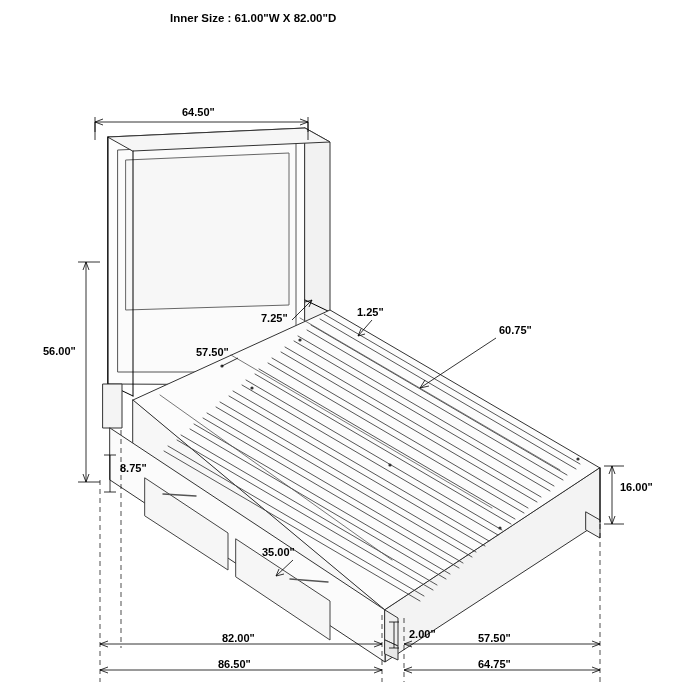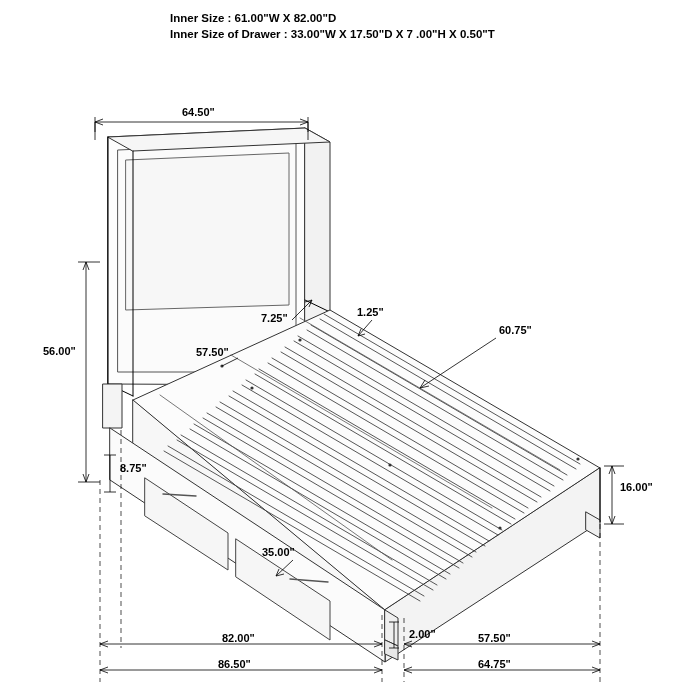--- a/index.html
+++ b/index.html
@@ -42,21 +42,20 @@
     white-space: nowrap;
   }
 </style>
 </head>
 <body>
 
 <div id="page">
 
   <div class="hdr">
     <div>Inner Size : 61.00"W X 82.00"D</div>
-    <div>Inner Size of Drawer : 33.00"W X 17.50"D X 7 .00"H X 0.50"T</div>
   </div>
 
   <svg class="diagram" viewBox="0 0 700 700">
     <g stroke="#000" fill="none" stroke-width="1" stroke-linejoin="round" stroke-linecap="round">
 
       <polygon points="108,137 305,128 305,385 108,384" fill="#fdfdfd" stroke="#333"></polygon>
 
       <polygon points="118,150 296,142 296,372 118,372" fill="#fbfbfb" stroke="#555"></polygon>
       <polygon points="126,160 289,153 289,305 126,310" fill="#f7f7f7" stroke="#666"></polygon>
 

